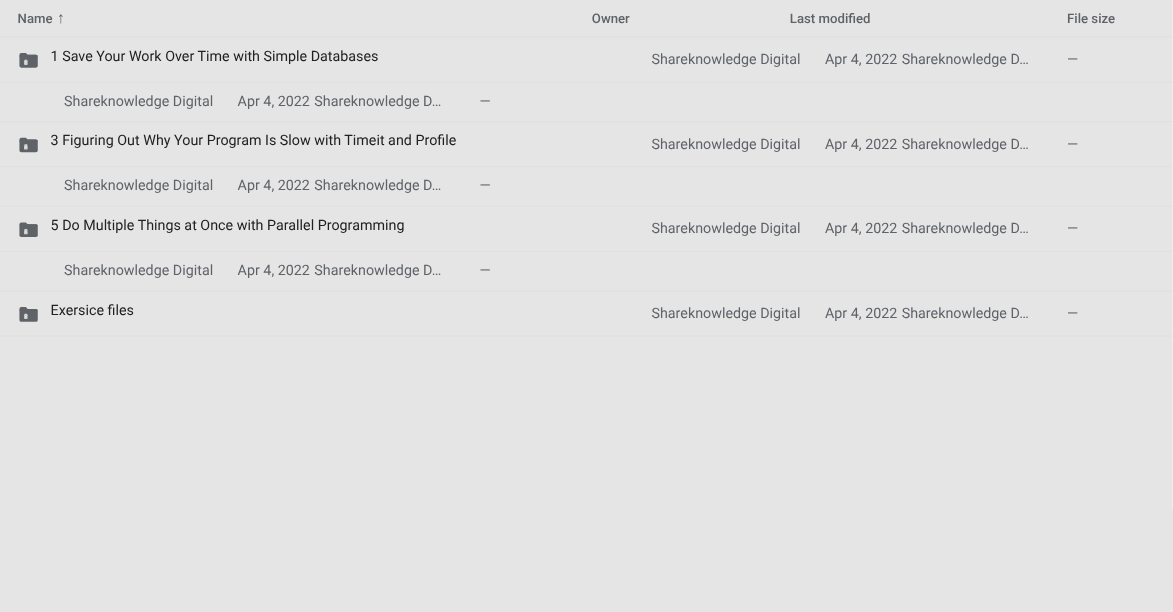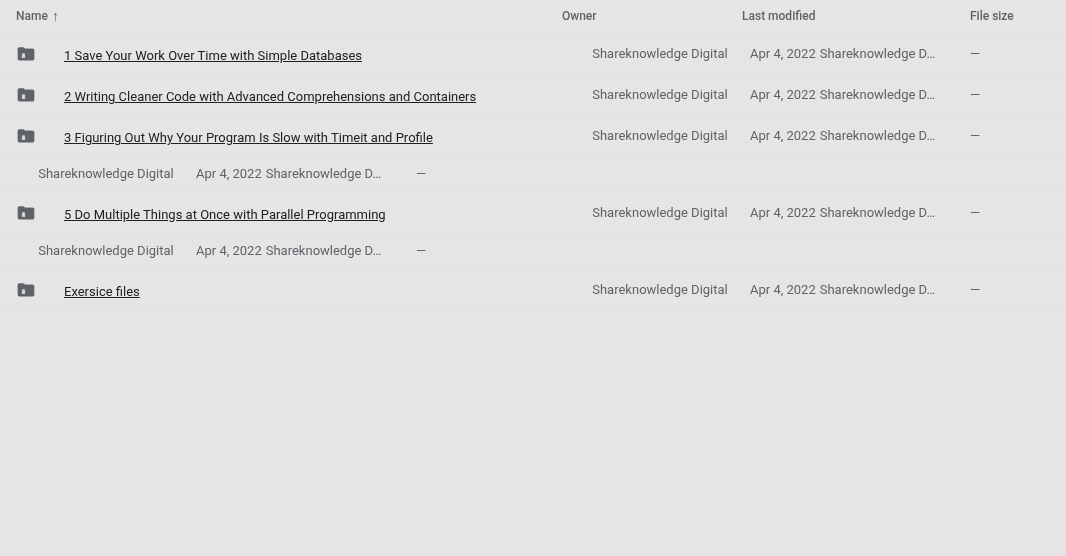--- a/index.html
+++ b/index.html
@@ -27,23 +27,24 @@
     .col-name {
       flex: 1;
       display: flex;
       align-items: center;
       gap: 4px;
       min-width: 0;
     }
     .col-owner {
       width: 180px;
       flex-shrink: 0;
+      margin-left: 20px;
     }
     .col-modified {
-      width: 228px;
+      width: 252px;
       flex-shrink: 0;
     }
     .col-filesize {
       width: 80px;
       flex-shrink: 0;
     }
     .sort-arrow {
       display: inline-block;
       font-size: 14px;
       color: #5f6368;
@@ -51,24 +52,23 @@
     .table-row {
       display: flex;
       align-items: center;
       padding: 10px 16px;
       border-bottom: 1px solid #e0e0e0;
       cursor: pointer;
     }
     .row-name {
       flex: 1;
       display: flex;
-      align-items: flex-end;
-      gap: 28px;
+      align-items: flex-start;
+      gap: 10px;
       min-width: 0;
-      text-decoration: underline;
     }
     .folder-icon {
       width: 20px;
       height: 20px;
       flex-shrink: 0;
       display: flex;
       align-items: center;
       justify-content: center;
     }
     .folder-icon svg {
@@ -145,31 +145,20 @@
       <span class="row-label">1 Save Your Work Over Time with Simple Databases</span>
     </div>
     <div class="row-owner col-owner">Shareknowledge Digital</div>
     <div class="row-modified col-modified">
       <span class="modified-date">Apr 4, 2022</span>
       <span class="modified-person">Shareknowledge D…</span>
     </div>
     <div class="row-filesize col-filesize">—</div>
   </div>
       <div class="table-row">
-    <div class="row-name">
-      <div class="folder-icon">
-        <svg viewBox="0 0 24 24" fill="none" xmlns="http://www.w3.org/2000/svg">
-          <rect x="2" y="7" width="20" height="14" rx="2" fill="#5f6368"></rect>
-          <path d="M2 9V7a2 2 0 012-2h5l2 2h9a2 2 0 012 2v0" fill="#5f6368"></path>
-          <circle cx="9" cy="14" r="2" fill="#fff" opacity="0.7"></circle>
-          <rect x="7" y="15" width="4" height="3" rx="1" fill="#fff" opacity="0.7"></rect>
-        </svg>
-      </div>
-      <span class="row-label">2 Writing Cleaner Code with Advanced Comprehensions and Containers</span>
-    </div>
     <div class="row-owner col-owner">Shareknowledge Digital</div>
     <div class="row-modified col-modified">
       <span class="modified-date">Apr 4, 2022</span>
       <span class="modified-person">Shareknowledge D…</span>
     </div>
     <div class="row-filesize col-filesize">—</div>
   </div>
       <div class="table-row">
     <div class="row-name">
       <div class="folder-icon">

